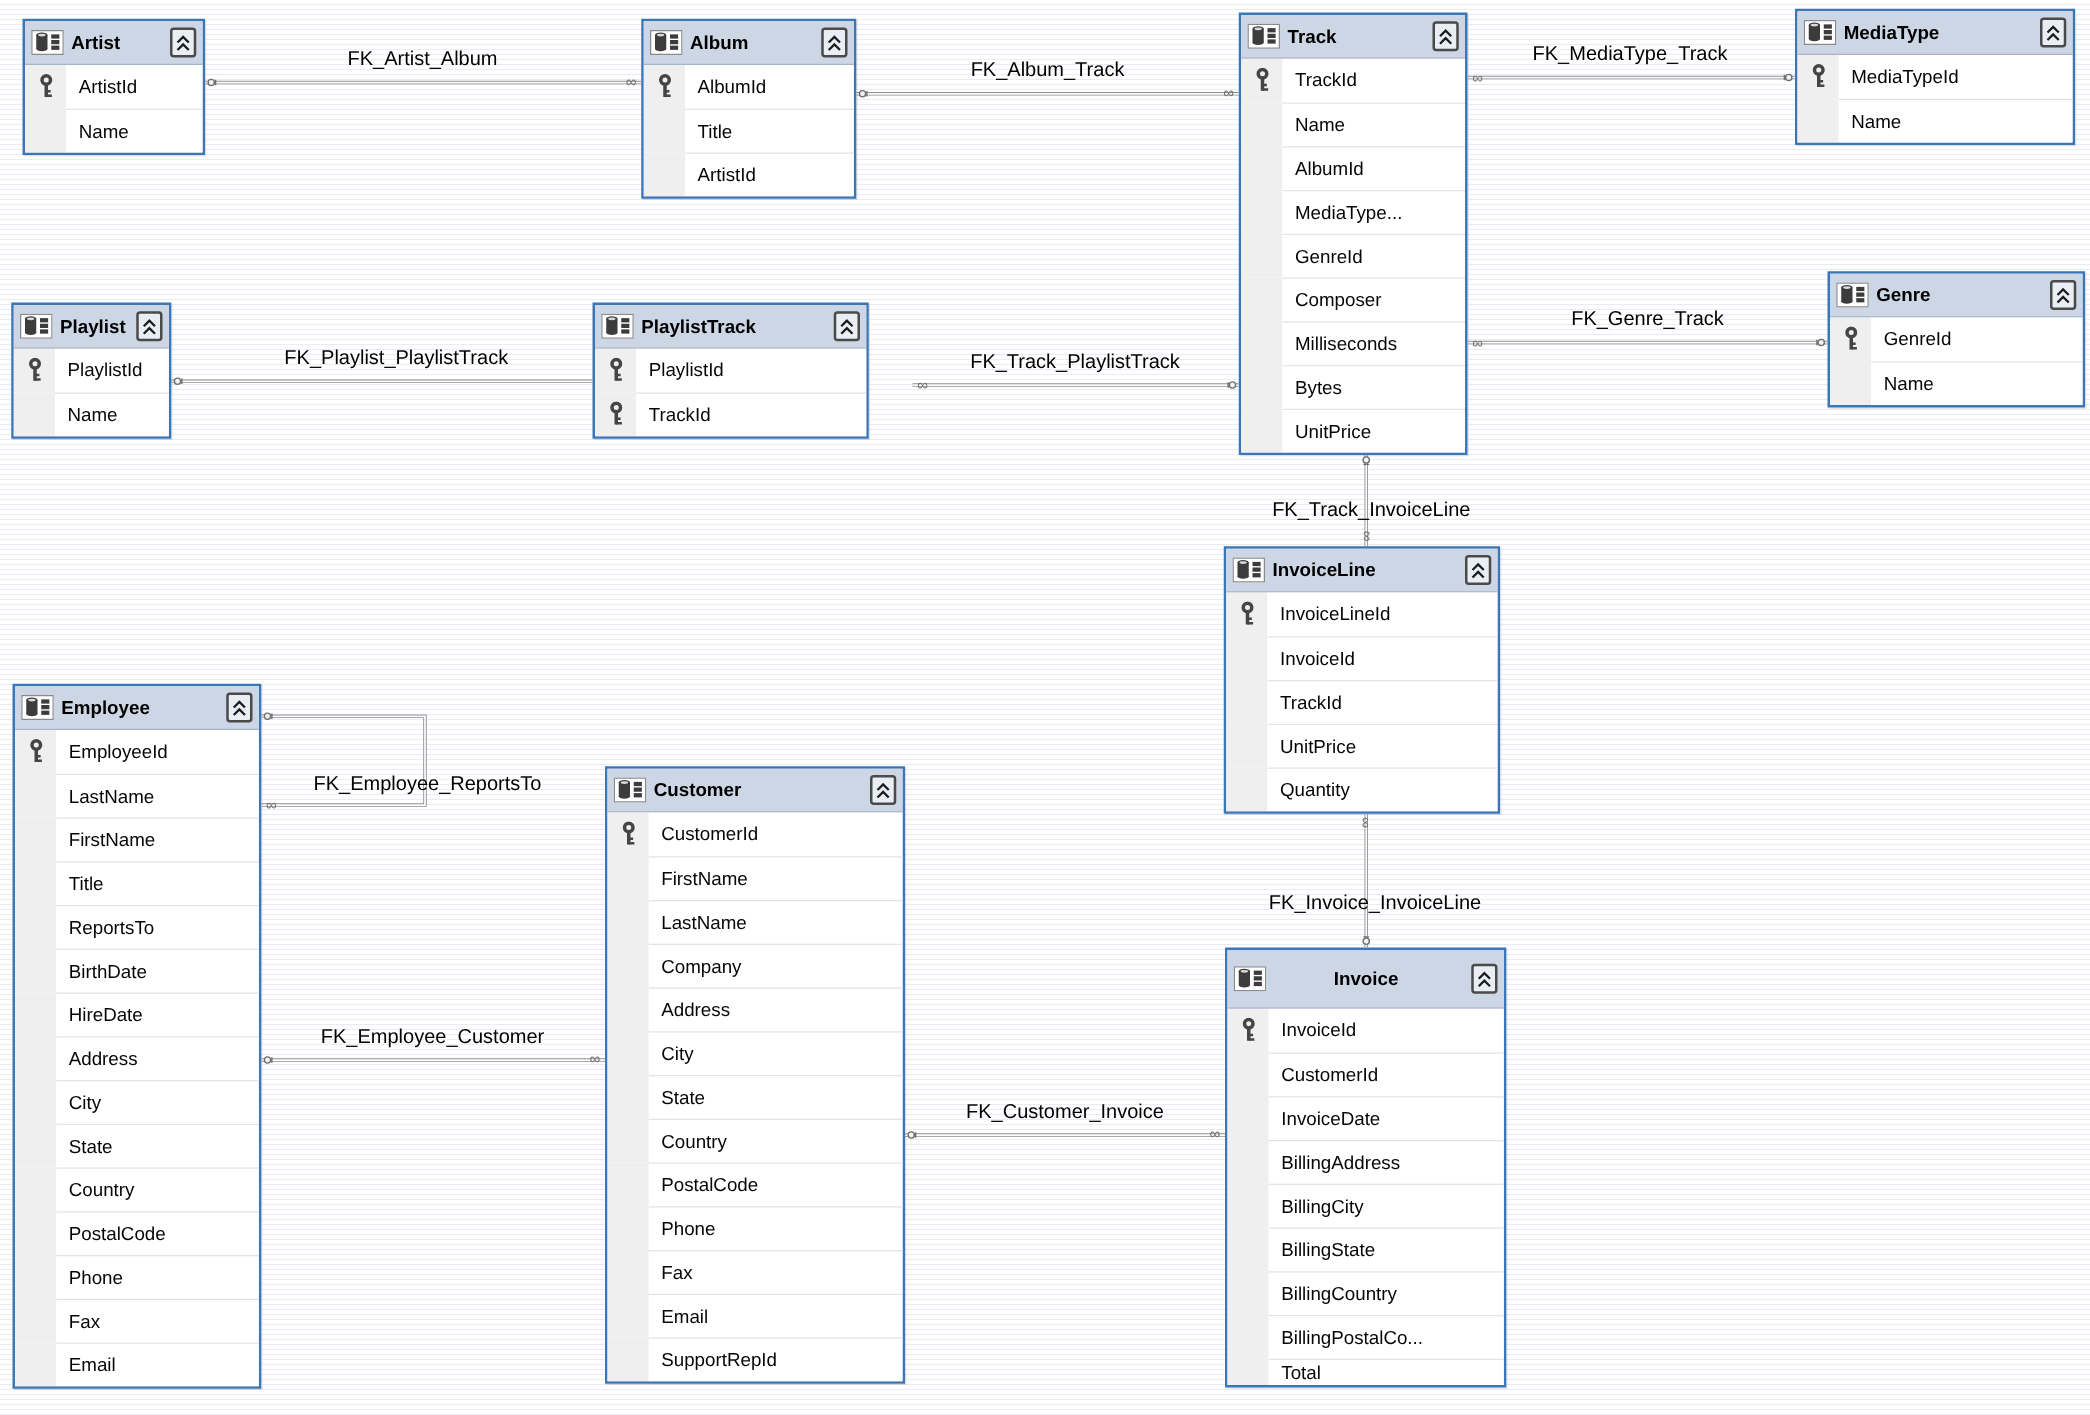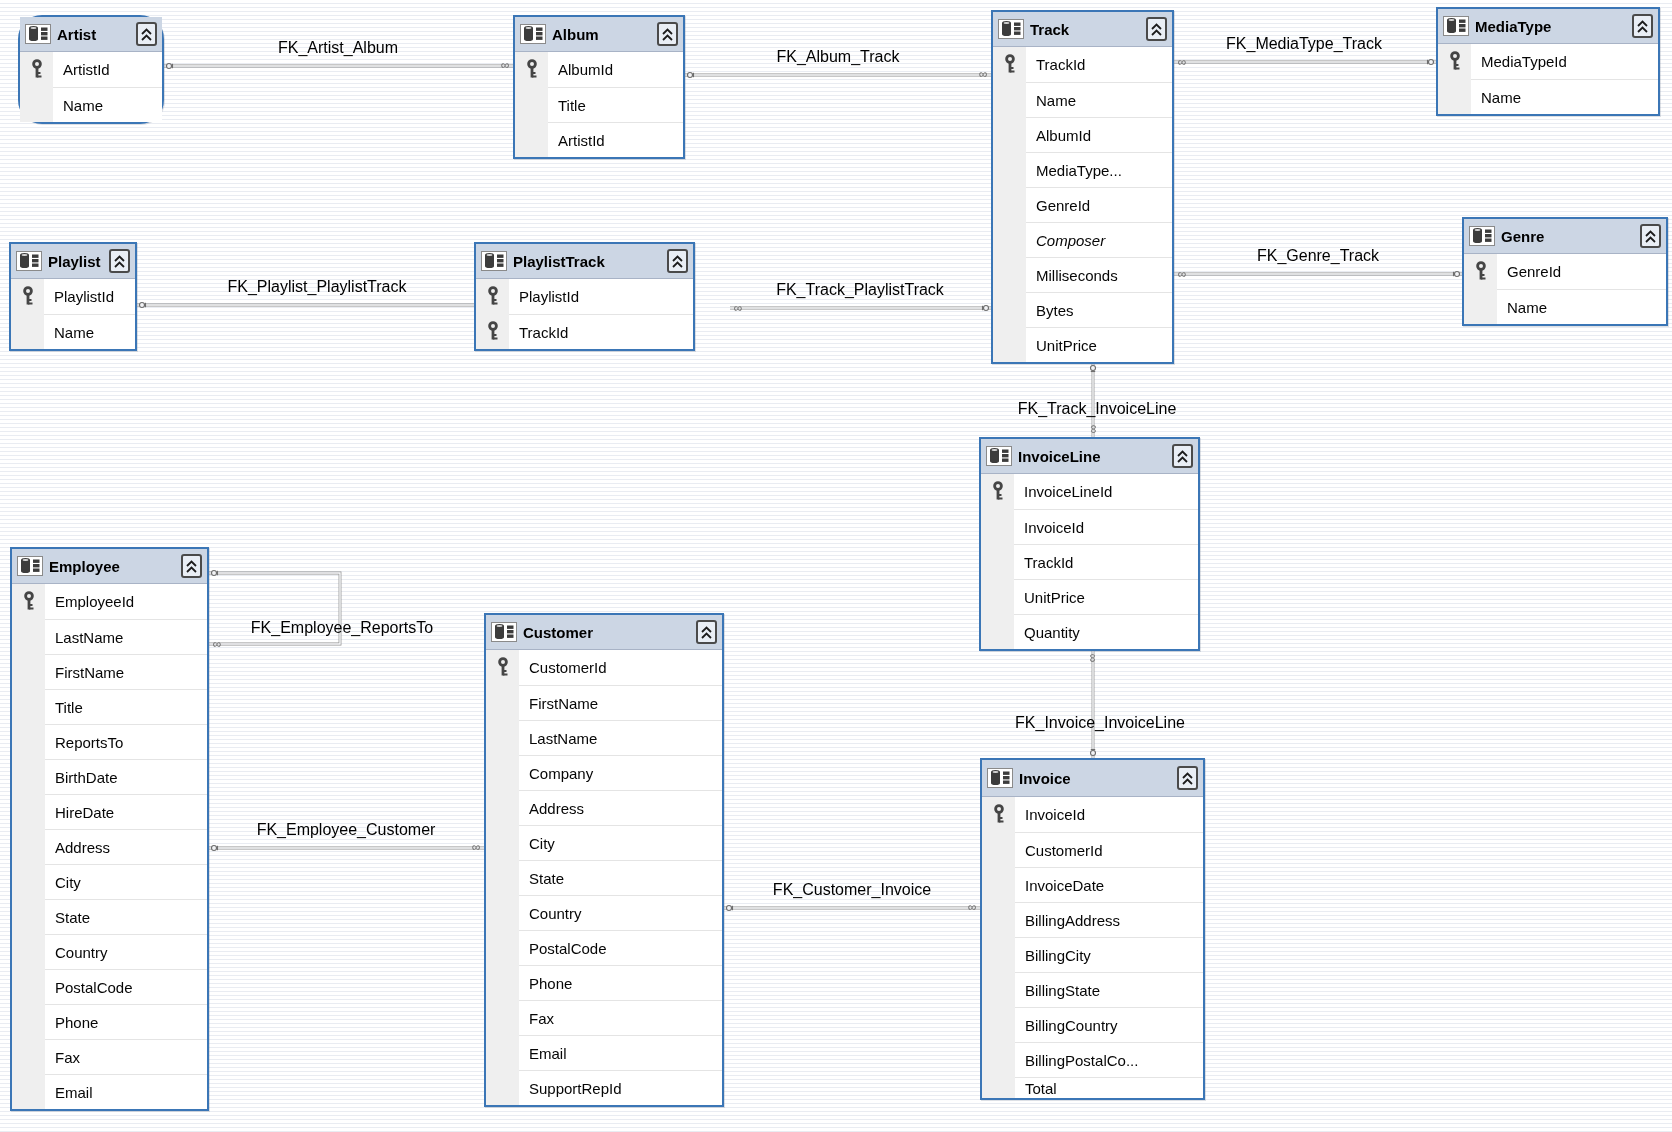--- a/index.html
+++ b/index.html
@@ -145,21 +145,21 @@
         <path d="M724,908 L980,908" fill="none" stroke="#8f8f8f" stroke-width="2.8"></path>
         <path d="M724,908 L980,908" fill="none" stroke="#fbfcfe" stroke-width="1.4"></path>
         <g stroke="#6e6e6e" stroke-width="1.1" fill="#f2f3f5">
           <circle cx="729" cy="908" r="2.5"></circle>
           <line x1="732.5" y1="905.8" x2="732.5" y2="910.2"></line>
           <line x1="732.5" y1="908" x2="732.5" y2="908"></line>
         </g>
         <text transform="translate(972,908) rotate(180)" text-anchor="middle" dominant-baseline="central" font-size="12" fill="#6e6e6e" stroke="none">∞</text>
       </g>
     </svg>
-    <div class="tbl" style="left:18px;top:15px;width:146px;border-radius:24px;">
+    <div class="tbl" style="left:18px;top:15px;width:146px;">
       <div class="tbl-hdr" style="height:35px;">
         <span class="tbl-icon">
           <svg width="26" height="20" viewBox="0 0 26 20">
             <rect x="0.5" y="0.5" width="25" height="19" fill="#ffffff" stroke="#8a8a8a"></rect>
             <rect x="4" y="4" width="9" height="11" fill="#3c3c3c"></rect>
             <ellipse cx="8.5" cy="4" rx="4.5" ry="2" fill="#3c3c3c"></ellipse>
             <ellipse cx="8.5" cy="4" rx="3" ry="1.1" fill="#d9d9d9"></ellipse>
             <ellipse cx="8.5" cy="15" rx="4.5" ry="2" fill="#3c3c3c"></ellipse>
             <rect x="16" y="3.5" width="6.5" height="3.4" fill="#3c3c3c"></rect>
             <rect x="16" y="8" width="6.5" height="3.4" fill="#3c3c3c"></rect>
@@ -279,21 +279,21 @@
           <span class="col-name">AlbumId</span>
         </div>
         <div class="tbl-row" style="height:35px;">
           <span class="pk-gutter"></span>
           <span class="col-name">MediaType...</span>
         </div>
         <div class="tbl-row" style="height:35px;">
           <span class="pk-gutter"></span>
           <span class="col-name">GenreId</span>
         </div>
-        <div class="tbl-row" style="height:35px;font-style:italic;">
+        <div class="tbl-row" style="height:35px;">
           <span class="pk-gutter"></span>
           <span class="col-name">Composer</span>
         </div>
         <div class="tbl-row" style="height:35px;">
           <span class="pk-gutter"></span>
           <span class="col-name">Milliseconds</span>
         </div>
         <div class="tbl-row" style="height:35px;">
           <span class="pk-gutter"></span>
           <span class="col-name">Bytes</span>
@@ -693,21 +693,21 @@
           <span class="pk-gutter"></span>
           <span class="col-name">Email</span>
         </div>
         <div class="tbl-row" style="height:35px;">
           <span class="pk-gutter"></span>
           <span class="col-name">SupportRepId</span>
         </div>
       </div>
     </div>
     <div class="tbl" style="left:980px;top:758px;width:225px;">
-      <div class="tbl-hdr" style="height:37px;">
+      <div class="tbl-hdr" style="height:47px;gap:48px;">
         <span class="tbl-icon">
           <svg width="26" height="20" viewBox="0 0 26 20">
             <rect x="0.5" y="0.5" width="25" height="19" fill="#ffffff" stroke="#8a8a8a"></rect>
             <rect x="4" y="4" width="9" height="11" fill="#3c3c3c"></rect>
             <ellipse cx="8.5" cy="4" rx="4.5" ry="2" fill="#3c3c3c"></ellipse>
             <ellipse cx="8.5" cy="4" rx="3" ry="1.1" fill="#d9d9d9"></ellipse>
             <ellipse cx="8.5" cy="15" rx="4.5" ry="2" fill="#3c3c3c"></ellipse>
             <rect x="16" y="3.5" width="6.5" height="3.4" fill="#3c3c3c"></rect>
             <rect x="16" y="8" width="6.5" height="3.4" fill="#3c3c3c"></rect>
             <rect x="16" y="12.5" width="6.5" height="3.4" fill="#3c3c3c"></rect>

